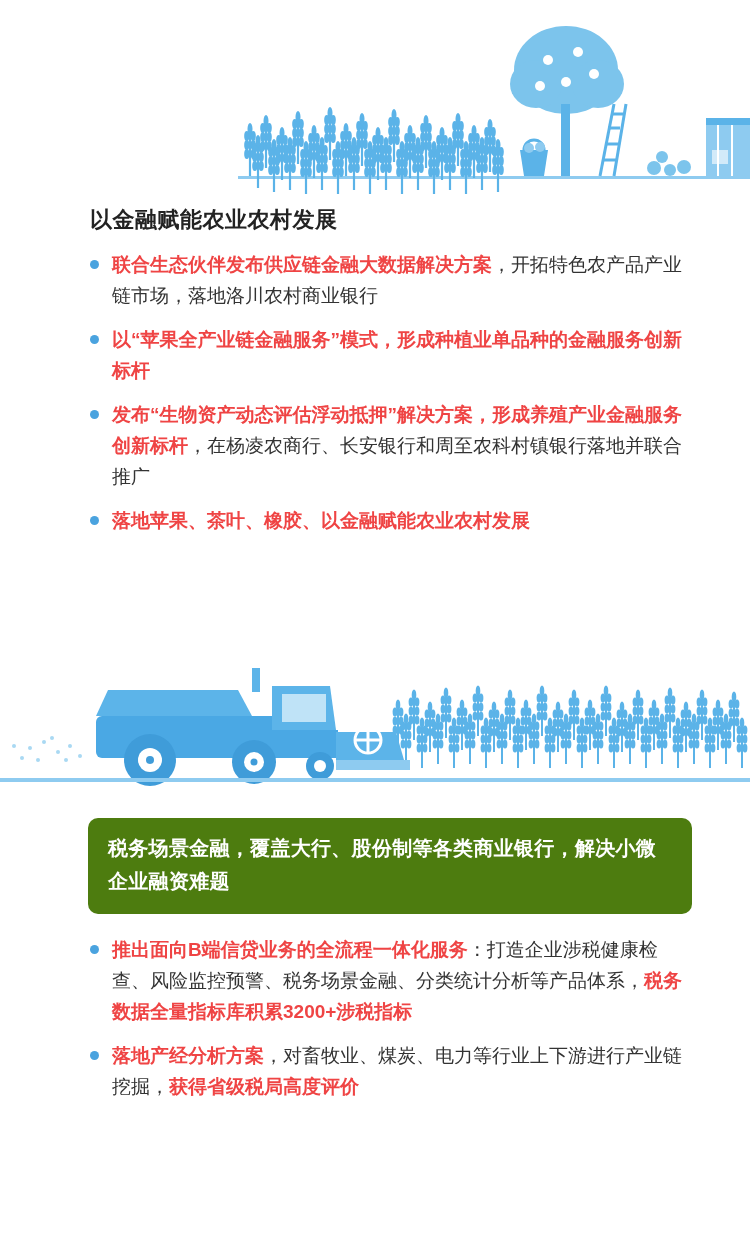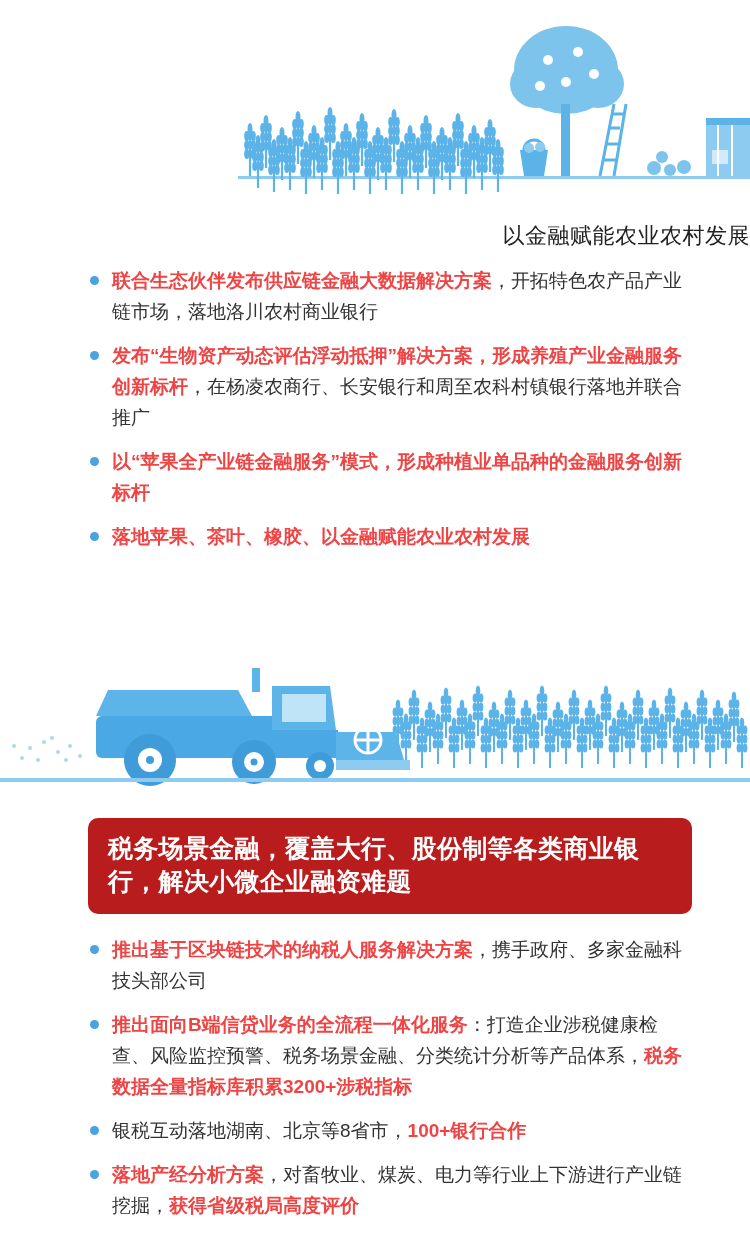--- a/index.html
+++ b/index.html
@@ -43,25 +43,24 @@
 
   
   .section-one {
     position: absolute;
     left: 0;
     top: 205px;
     width: 750px;
   }
   .sec-title {
     font-size: 22px;
-    font-weight: normal;
+    font-weight: bold;
     color: #222222;
-    margin: 16px 0 14px 90px;
+    margin: 0 0 14px 90px;
     letter-spacing: 0.5px;
-    text-align: right;
   }
 
   ul.bullets {
     list-style: none;
     margin: 0;
     padding: 0 60px 0 90px;
   }
   ul.bullets > li {
     position: relative;
     padding-left: 22px;
@@ -87,25 +86,25 @@
 
   
   .section-two {
     position: absolute;
     left: 0;
     top: 818px;
     width: 750px;
   }
   .banner {
     margin: 0 58px 0 88px;
-    background: #b91c1c;
+    background: #4d7c0f;
     color: #ffffff;
     border-radius: 10px;
     padding: 14px 20px 16px 20px;
-    font-size: 25px;
+    font-size: 20px;
     font-weight: bold;
     line-height: 33px;
     letter-spacing: 0.3px;
     box-sizing: border-box;
   }
   .section-two ul.bullets {
     margin-top: 20px;
   }
 </style>
 </head>
@@ -207,22 +206,22 @@
         <line x1="732" y1="125" x2="732" y2="176" stroke="#ffffff" stroke-width="2"></line>
         <rect x="712" y="150" width="16" height="14" fill="#ffffff" opacity="0.6"></rect>
       </g>
     </svg>
   </div>
 
   <section class="section-one">
     <h2 class="sec-title">以金融赋能农业农村发展</h2>
     <ul class="bullets" id="list-one">
         <li><span class="b">联合生态伙伴</span><span class="b">发布供应链金融大数据解决方案</span><span>，开拓特色农产品产业链市场，落地洛川农村商业银行</span></li>
+        <li><span class="b">以“苹果全产业链金融服务”模式，形成种植业单品种的金融服务创新标杆</span></li>
         <li><span class="b">发布“生物资产动态评估浮动抵押”解决方案，形成养殖产业金融服务创新标杆</span><span>，在杨凌农商行、长安银行和周至农科村镇银行落地并联合推广</span></li>
-        <li><span class="b">以“苹果全产业链金融服务”模式，形成种植业单品种的金融服务创新标杆</span></li>
         <li><span class="b">落地苹果、茶叶、橡胶、以金融赋能农业农村发展</span></li>
       </ul>
   </section>
 
   <div class="art-mid">
     <svg width="750" height="170" viewBox="0 0 750 170" xmlns="http://www.w3.org/2000/svg">
       <defs>
         <g id="wheatStalk2">
           <path d="M0,56 L0,14" stroke="#5bb3e8" stroke-width="2" fill="none"></path>
           <ellipse cx="-3" cy="18" rx="2.4" ry="4.6" fill="#5bb3e8"></ellipse>
@@ -325,20 +324,18 @@
         <circle cx="320" cy="146" r="6" fill="#ffffff"></circle>
 
         <rect x="0" y="158" width="750" height="4" fill="#8ecbf0"></rect>
       </g>
     </svg>
   </div>
 
   <section class="section-two">
     <div class="banner">税务场景金融，覆盖大行、股份制等各类商业银行，解决小微企业融资难题</div>
     <ul class="bullets" id="list-two">
-        <li><span class="b">推出基于区块链技术的纳税人服务解决方案</span><span>，携手政府、多家金融科技头部公司</span></li>
         <li><span class="b">推出面向B端信贷业务的全流程一体化服务</span><span>：打造企业涉税健康检查、风险监控预警、税务场景金融、分类统计分析等产品体系，</span><span class="b">税务数据全量指标库积累3200+涉税指标</span></li>
-        <li><span>银税互动落地湖南、北京等8省市，</span><span class="b">100+银行合作</span></li>
         <li><span class="b">落地产经分析方案</span><span>，对畜牧业、煤炭、电力等行业上下游进行产业链挖掘，</span><span class="b">获得省级税局高度评价</span></li>
       </ul>
   </section>
 
 </div>
 
 </body></html>

